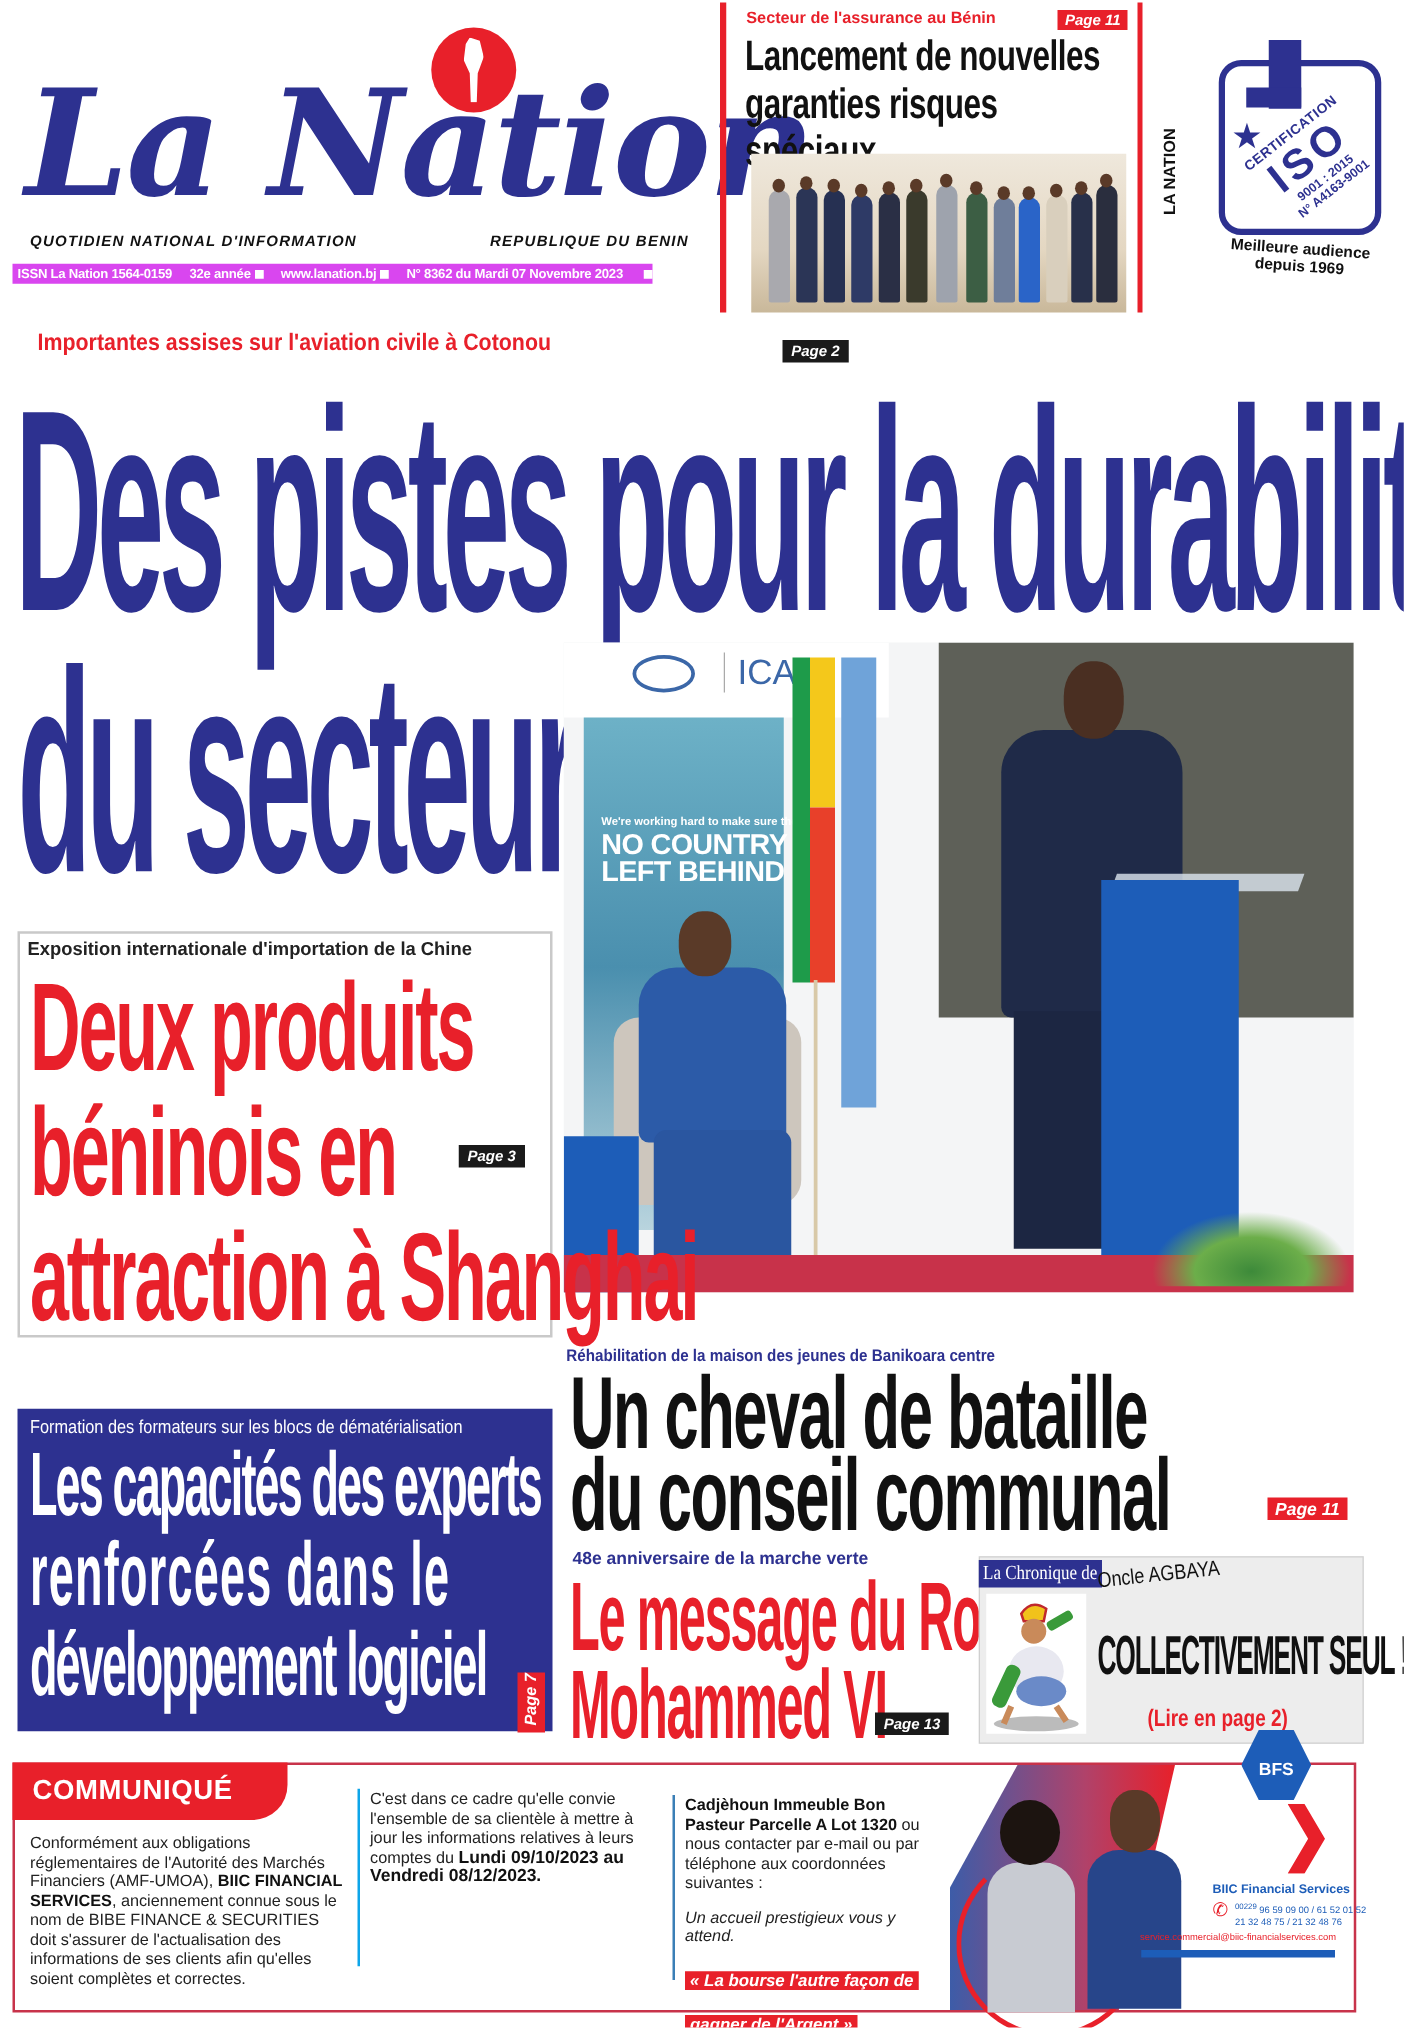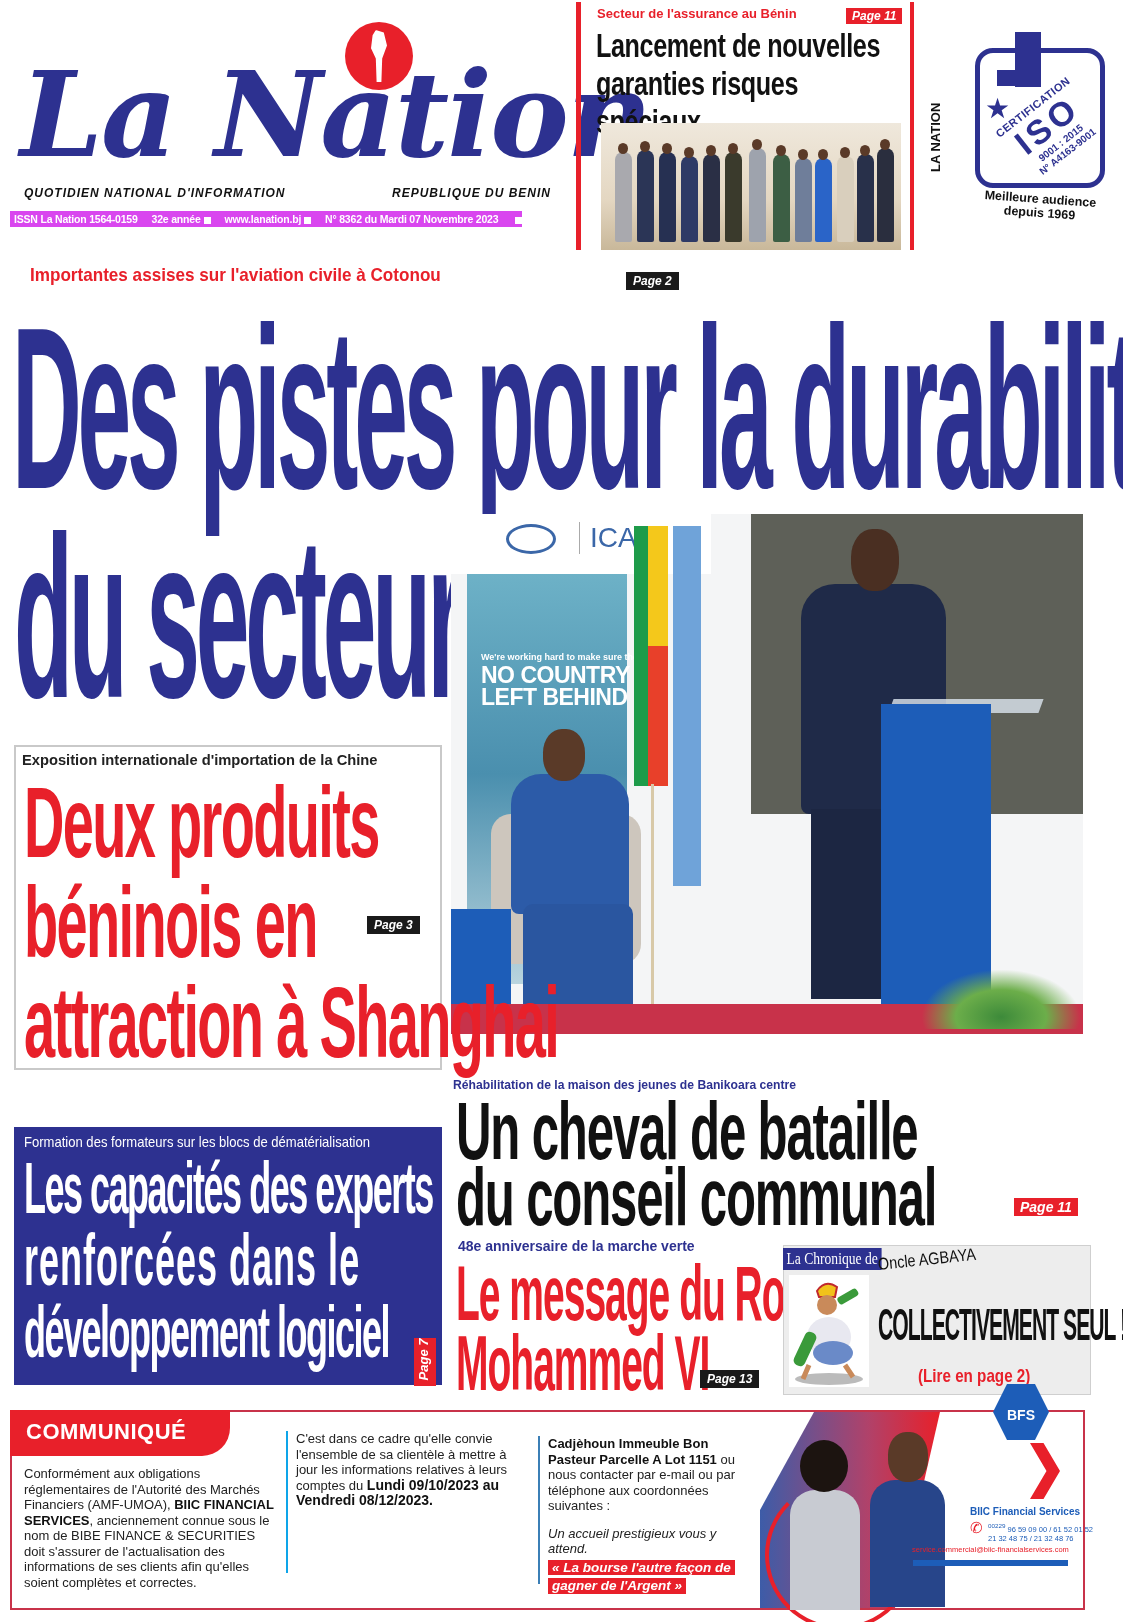--- a/index.html
+++ b/index.html
@@ -104,21 +104,21 @@
 
   
   .comm-box { left: 10px; top: 1410px; width: 1075px; height: 200px; border: 2px solid #c8334a; }
   .comm-tab { left: 10px; top: 1410px; width: 220px; height: 46px; background: #e8202a; border-radius: 0 0 28px 0; color: #fff; font-weight: bold; font-size: 22px; padding: 9px 0 0 16px; letter-spacing: 0.5px; }
   .comm-col { font-size: 13px; line-height: 15.5px; color: #222; }
   .comm-col b { color: #111; }
   .comm-col1 { left: 24px; top: 1466px; width: 252px; }
   .comm-col2 { left: 286px; top: 1431px; width: 240px; border-left: 2px solid #0ea5e9; padding-left: 8px; height: 142px; }
   .comm-col3 { left: 538px; top: 1436px; width: 210px; border-left: 2px solid #3b7fb6; padding-left: 8px; height: 148px; }
   .comm-col2 .big { font-size: 14px; }
-  .slogan { background: #e8202a; color: #fff; font-weight: bold; font-style: italic; padding: 0 4px; display: inline-block; margin-top: 3px; font-size: 13.5px; }
+  .slogan { background: #e8202a; color: #fff; font-weight: bold; font-style: italic; padding: 0 4px; display: inline-block; margin-top: 20px; font-size: 13.5px; }
   .ad-visual { left: 760px; top: 1412px; width: 180px; height: 196px; background: linear-gradient(90deg, #3d5ca8 0%, #b0426a 60%, #e8202a 100%); clip-path: polygon(30% 0, 100% 0, 75% 100%, 0 100%, 0 50%); }
   .ad-circle { left: 765px; top: 1480px; width: 150px; height: 150px; border-radius: 50%; border: 4px solid #e8202a; border-top-color: transparent; border-right-color: transparent; }
   .ad-woman { left: 790px; top: 1440px; width: 70px; height: 165px; }
   .ad-woman .h { position: absolute; left: 10px; top: 0; width: 48px; height: 52px; border-radius: 50%; background: #1c1410; }
   .ad-woman .b { position: absolute; left: 0; top: 50px; width: 70px; height: 120px; background: #c8cbd2; border-radius: 25px 25px 0 0; }
   .ad-man { left: 870px; top: 1432px; width: 75px; height: 175px; }
   .ad-man .h { position: absolute; left: 18px; top: 0; width: 40px; height: 50px; border-radius: 45%; background: #5a3a28; }
   .ad-man .b { position: absolute; left: 0; top: 48px; width: 75px; height: 127px; background: #27458a; border-radius: 25px 25px 0 0; }
   .bfs-hex { left: 993px; top: 1384px; width: 56px; height: 56px; background: #1d5db8; clip-path: polygon(25% 0, 75% 0, 100% 50%, 75% 100%, 25% 100%, 0 50%); color: #fff; font-weight: bold; font-size: 14px; text-align: center; line-height: 62px; }
   .bfs-chev { left: 1030px; top: 1443px; width: 30px; height: 56px; background: #e8202a; clip-path: polygon(0 0, 45% 0, 100% 50%, 45% 100%, 0 100%, 55% 50%); }
@@ -288,21 +288,21 @@
 
 <div class="abs comm-box"></div>
 <div class="abs comm-tab">COMMUNIQUÉ</div>
 <div class="abs comm-col comm-col1">
   <span>Conformément aux obligations réglementaires de l'Autorité des Marchés Financiers (AMF-UMOA), </span><b>BIIC FINANCIAL SERVICES</b><span>, anciennement connue sous le nom de BIBE FINANCE &amp; SECURITIES doit s'assurer de l'actualisation des informations de ses clients afin qu'elles soient complètes et correctes.</span>
 </div>
 <div class="abs comm-col comm-col2">
   <span>C'est dans ce cadre qu'elle convie l'ensemble de sa clientèle à mettre à jour les informations relatives à leurs comptes du </span><b class="big">Lundi 09/10/2023 au Vendredi 08/12/2023.</b>
 </div>
 <div class="abs comm-col comm-col3">
-  <b>Cadjèhoun Immeuble Bon Pasteur Parcelle A Lot 1151</b><span> ou nous contacter par e-mail ou par téléphone aux coordonnées suivantes :</span>
+  <b>Cadjèhoun Immeuble Bon Pasteur Parcelle A Lot 1320</b><span> ou nous contacter par e-mail ou par téléphone aux coordonnées suivantes :</span>
   <div style="font-style:italic; margin-top:12px;">Un accueil prestigieux vous y attend.</div>
   <div class="slogan">« La bourse l'autre façon de</div><br>
   <div class="slogan">gagner de l'Argent »</div>
 </div>
 
 <div class="abs ad-visual"></div>
 <div class="abs ad-circle"></div>
 <div class="abs ad-woman">
     <div class="b"></div>
     <div class="h"></div>

